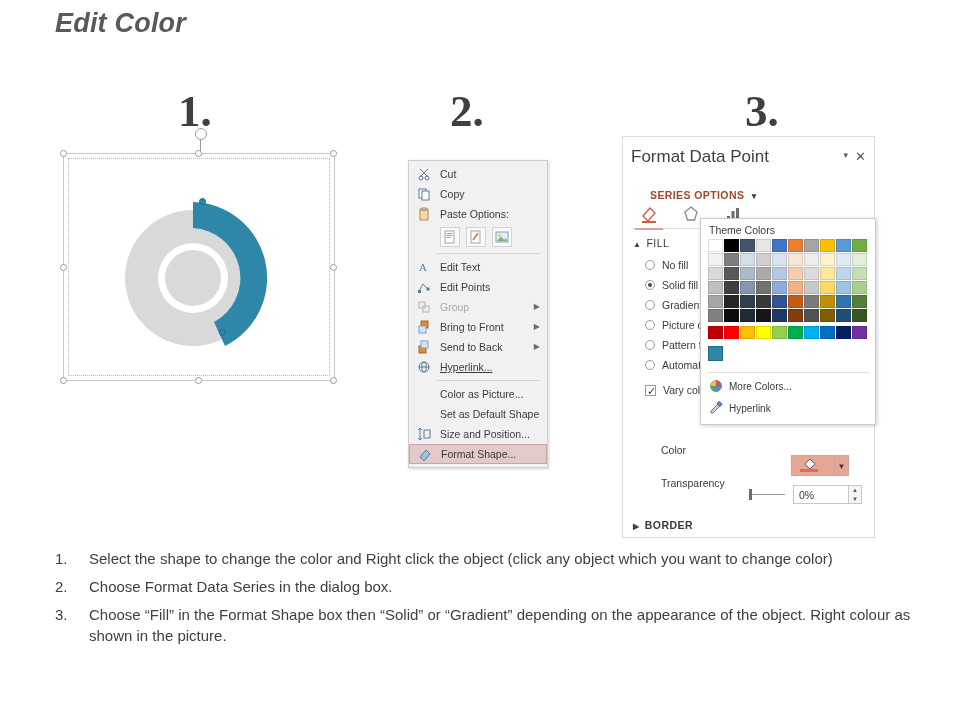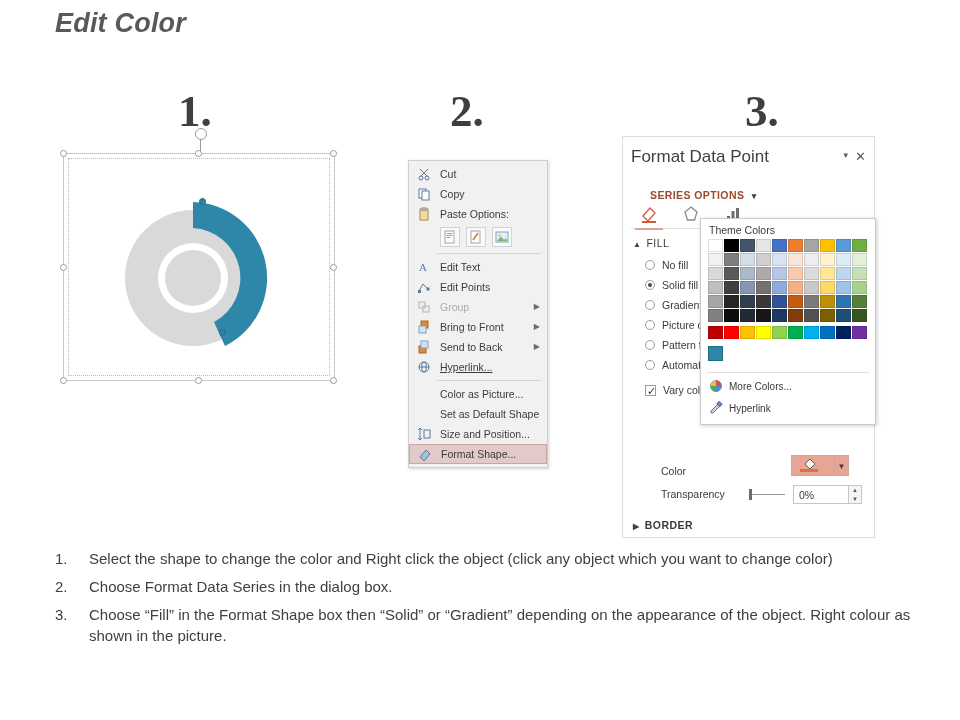--- a/index.html
+++ b/index.html
@@ -720,32 +720,32 @@
   <div class="radio-row" style="top:200px;">
     <span class="rd"></span><span>Pattern fill</span>
   </div>
   <div class="radio-row" style="top:220px;">
     <span class="rd"></span><span>Automatic</span>
   </div>
   <div class="radio-row" style="top:245px;">
     <span class="cb on"></span><span>Vary colors by point</span>
   </div>
 
-  <div class="prop-label" style="left:38px; top:328px;">Color</div>
+  <div class="prop-label" style="left:38px; top:307px;">Color</div>
   <div class="color-btn">
     <span class="bucket">
       <svg width="14" height="13" viewBox="0 0 14 13">
           <path d="M2 6 L7 1 L12 6 L7 11 Z" fill="#ffffff" stroke="#5a5a5a"></path>
         </svg>
     </span>
     <span class="cbar"></span>
   </div>
   <div class="color-drop">▼</div>
 
-  <div class="prop-label" style="left:38px; top:351px;">Transparency</div>
+  <div class="prop-label" style="left:38px; top:340px;">Transparency</div>
   <div class="slider-track"></div>
   <div class="slider-knob"></div>
   <div class="trans-box">0%</div>
   <div class="trans-spin">
     <span>▲</span>
     <span>▼</span>
   </div>
 
   <div class="border-head">
     <span class="tri">▶</span><span>BORDER</span>

